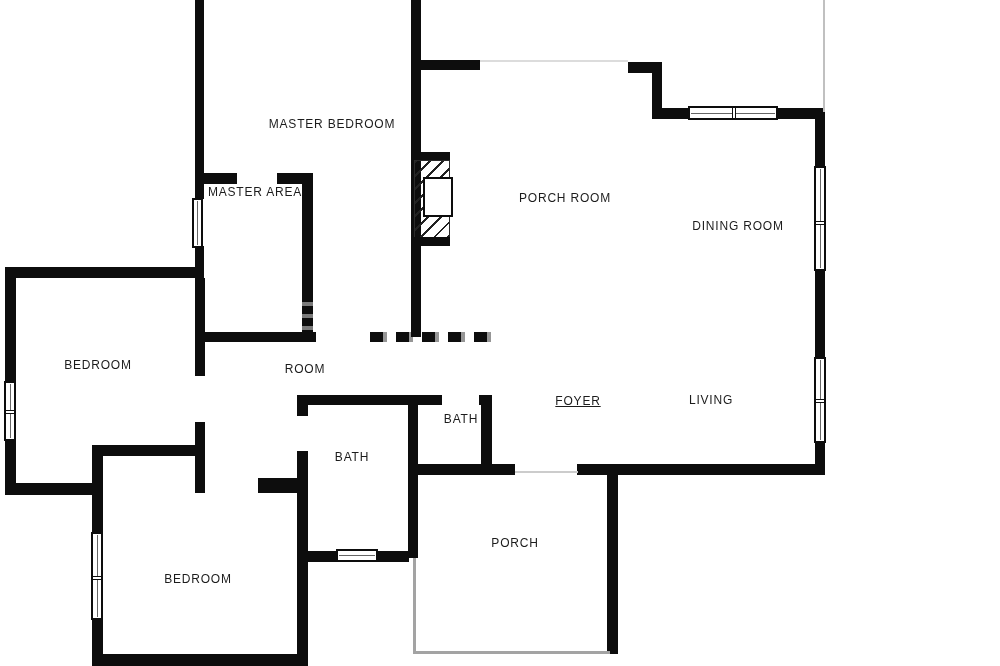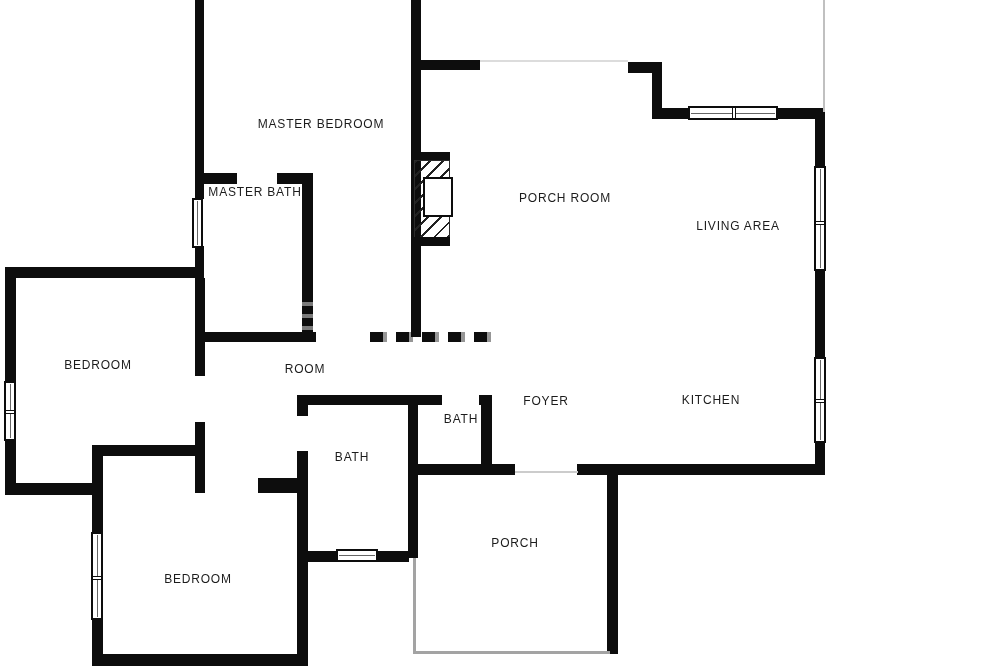--- a/index.html
+++ b/index.html
@@ -119,26 +119,26 @@
   <div class="window" style="left:91px;top:532px;width:12px;height:88px;">
     <div class="mid-v"></div>
     <div class="div-h" style="top:42px;"></div>
   </div>
 
   <div class="wall" style="left:412px;top:152px;width:38px;height:9px;"></div>
   <div class="hatch" style="left:414px;top:160px;width:36px;height:79px;"></div>
   <div class="wall" style="left:412px;top:237px;width:38px;height:9px;"></div>
   <div class="fp-box" style="left:423px;top:177px;width:30px;height:40px;"></div>
 
-  <div class="room-label" style="left:321px;top:124px;">MASTER BEDROOM</div>
-  <div class="room-label" style="left:255px;top:192px;">MASTER BATH</div>
+  <div class="room-label" style="left:332px;top:124px;">MASTER BEDROOM</div>
+  <div class="room-label" style="left:255px;top:192px;">MASTER AREA</div>
   <div class="room-label" style="left:565px;top:198px;">PORCH ROOM</div>
-  <div class="room-label" style="left:738px;top:226px;">LIVING AREA</div>
+  <div class="room-label" style="left:738px;top:226px;">DINING ROOM</div>
   <div class="room-label" style="left:98px;top:365px;">BEDROOM</div>
   <div class="room-label" style="left:305px;top:369px;">ROOM</div>
   <div class="room-label" style="left:352px;top:457px;">BATH</div>
   <div class="room-label" style="left:461px;top:419px;">BATH</div>
-  <div class="room-label" style="left:546px;top:401px;">FOYER</div>
-  <div class="room-label" style="left:711px;top:400px;">KITCHEN</div>
+  <div class="room-label" style="left:578px;top:401px;text-decoration:underline;">FOYER</div>
+  <div class="room-label" style="left:711px;top:400px;">LIVING</div>
   <div class="room-label" style="left:198px;top:579px;">BEDROOM</div>
   <div class="room-label" style="left:515px;top:543px;text-align:center;">PORCH</div>
 
 </div>
 
 </body></html>

